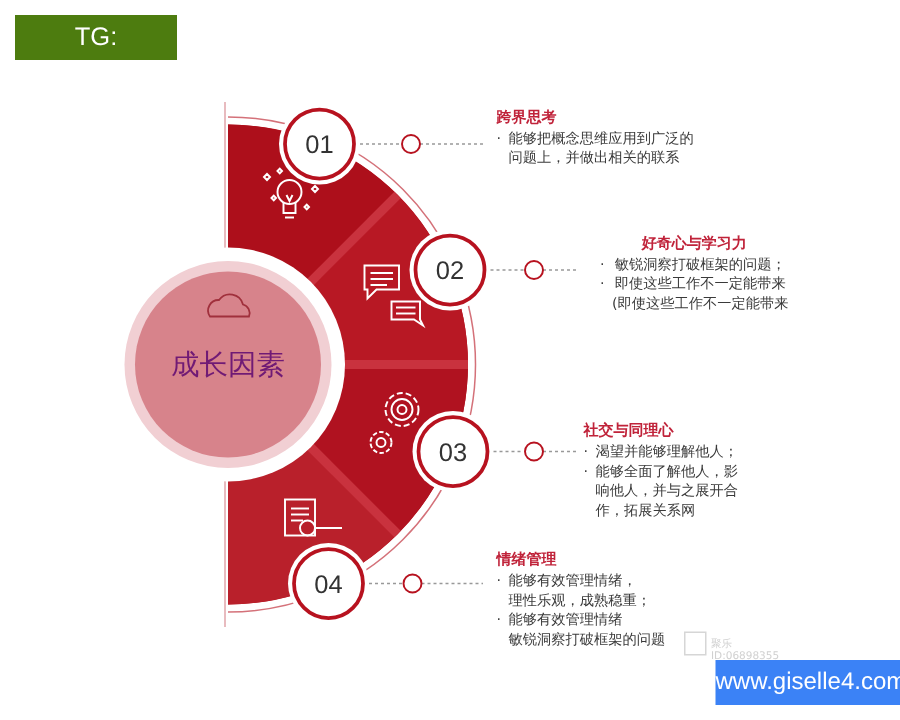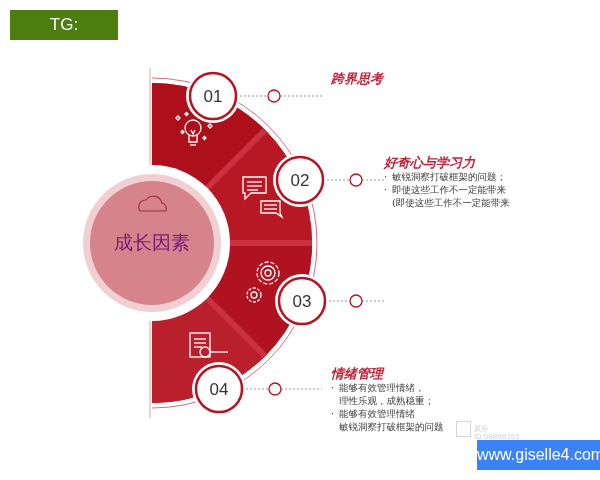--- a/index.html
+++ b/index.html
@@ -4,21 +4,21 @@
 <style>
   html,body{margin:0;padding:0;}
   body{width:600px;height:480px;background:#ffffff;position:relative;overflow:hidden;font-family:"DejaVu Sans",sans-serif;}
   #stage{position:absolute;left:0;top:0;width:600px;height:480px;}
   .tag{position:absolute;left:10px;top:10px;width:108px;height:30px;background:#4d7c0f;color:#fff;font-family:"Liberation Sans",sans-serif;font-size:17px;line-height:30px;text-align:center;}
   .url{position:absolute;left:437px;top:440px;width:153px;height:30px;background:#3b82f6;color:#fff;font-family:"Liberation Sans",sans-serif;font-size:16px;line-height:30px;text-align:left;margin-left:40px;}
   .wm{position:absolute;left:456px;top:420px;width:90px;height:18px;color:#d0d0d0;font-size:7px;line-height:8px;}
   .wm .box{position:absolute;left:0;top:1px;width:13px;height:14px;border:1px solid #d6d6d6;}
   .wm .t{position:absolute;left:18px;top:5px;}
   .desc{position:absolute;font-size:9.5px;line-height:13px;color:#3a3a3a;}
-  .desc .ttl{color:#c0233a;font-weight:bold;font-size:13px;margin-bottom:1px;font-style:italic;}
+  .desc .ttl{color:#c0233a;font-weight:bold;font-size:10px;margin-bottom:1px;}
   .desc .li{position:relative;padding-left:8px;}
   .desc .li:before{content:"·";position:absolute;left:0;top:0;}
   .num{font-family:"Liberation Sans",sans-serif;font-size:17px;fill:#333;}
   .center-label{position:absolute;left:95px;top:230px;width:114px;text-align:center;font-size:19px;color:#701a75;font-weight:500;}
 </style>
 </head>
 <body>
 
 <div id="stage">
   <svg width="600" height="480" viewBox="0 0 600 480">
@@ -117,33 +117,48 @@
       <line x1="246" y1="389" x2="268" y2="389"></line>
         <line x1="281" y1="389" x2="322" y2="389"></line>
       <circle cx="275" cy="389" r="6" stroke="#b7121f" stroke-dasharray="none" stroke-width="1.3" fill="#fff"></circle>
     </g>
   </svg>
 
   <div class="center-label">成长因素</div>
 
   <div class="desc" style="left:331px;top:72px;">
     <div class="ttl">跨界思考</div>
+    <div class="li">
+      <div>能够把概念思维应用到广泛的</div>
+      <div>问题上，并做出相关的联系</div>
+    </div>
   </div>
 
-  <div class="desc" style="left:384px;top:156px;">
+  <div class="desc" style="left:400px;top:156px;text-align:center;">
     <div class="ttl">好奇心与学习力</div>
     <div class="li">
       <div>敏锐洞察打破框架的问题；</div>
     </div>
     <div class="li">
       <div>即使这些工作不一定能带来</div>
       <div>(即使这些工作不一定能带来</div>
     </div>
   </div>
 
+  <div class="desc" style="left:389px;top:281px;">
+    <div class="ttl">社交与同理心</div>
+    <div class="li">
+      <div>渴望并能够理解他人；</div>
+    </div>
+    <div class="li">
+      <div>能够全面了解他人，影</div>
+      <div>响他人，并与之展开合</div>
+      <div>作，拓展关系网</div>
+    </div>
+  </div>
 
   <div class="desc" style="left:331px;top:367px;">
     <div class="ttl">情绪管理</div>
     <div class="li">
       <div>能够有效管理情绪，</div>
       <div>理性乐观，成熟稳重；</div>
     </div>
     <div class="li">
       <div>能够有效管理情绪</div>
       <div>敏锐洞察打破框架的问题</div>

